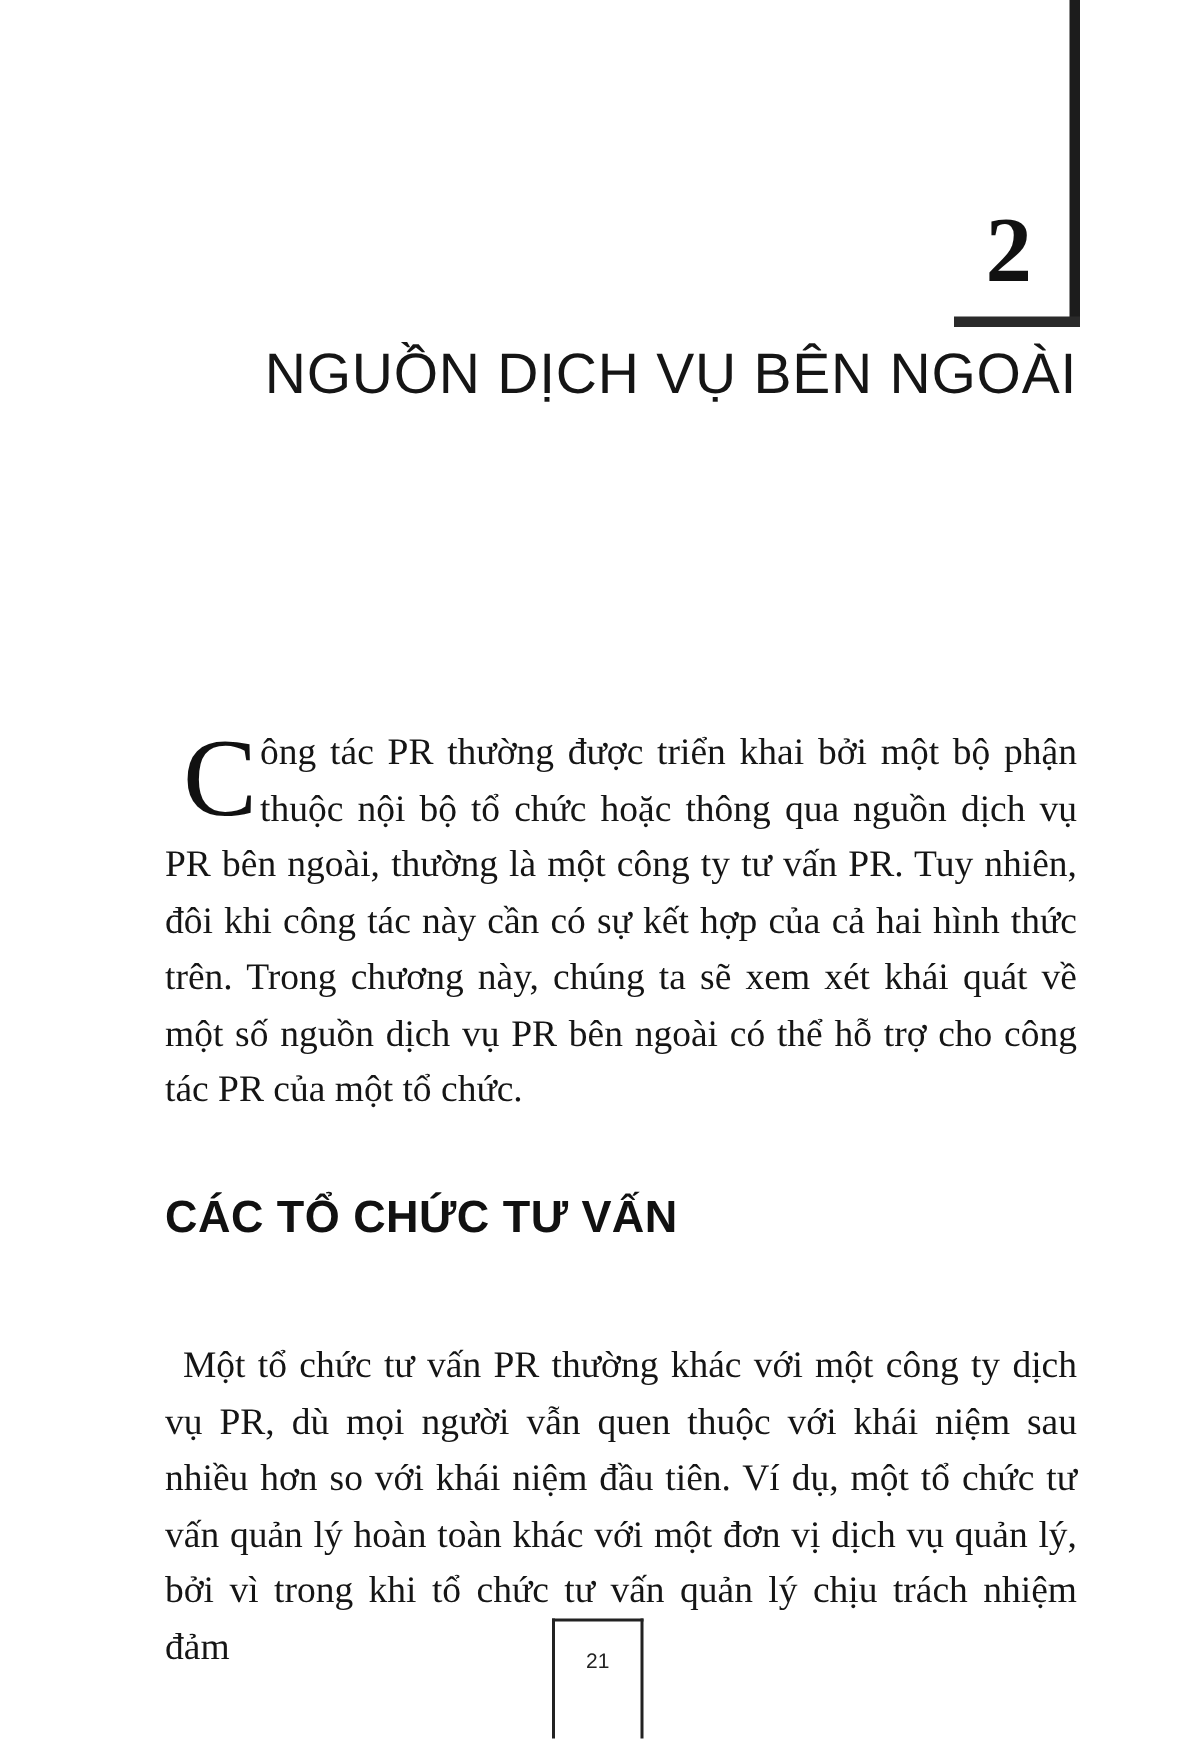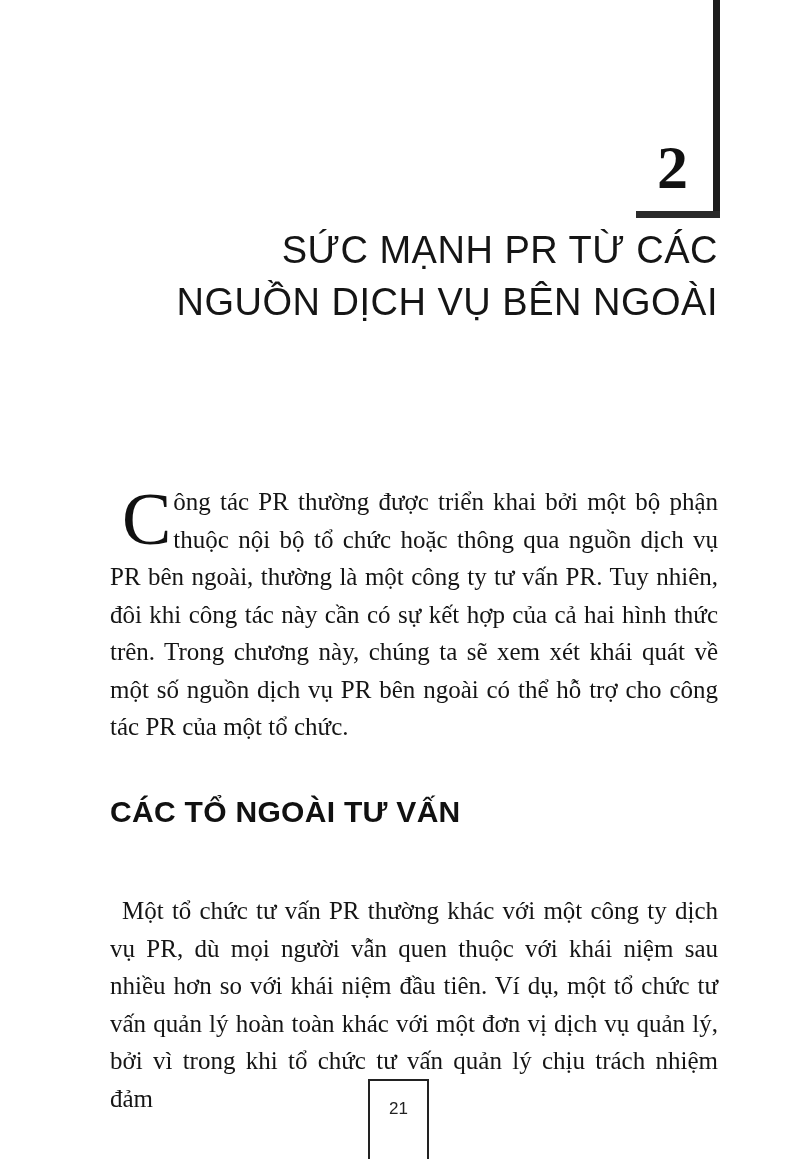--- a/index.html
+++ b/index.html
@@ -9,43 +9,42 @@
   .chapter-number { position: absolute; right: 112px; top: 136px; font-family: "Liberation Serif", serif; font-weight: bold; font-size: 62px; line-height: 1; color: #111; }
   .chapter-title { position: absolute; right: 82px; top: 224px; width: 600px; text-align: right; font-family: "Liberation Sans", sans-serif; font-size: 38px; line-height: 52px; letter-spacing: 0.5px; color: #151515; }
   .body-text { font-family: "Liberation Serif", serif; font-size: 25px; line-height: 37.5px; color: #151515; text-align: justify; }
   .intro { position: absolute; left: 110px; top: 483px; width: 608px; }
   .intro p { margin: 0; }
   .dropcap { float: left; font-family: "Liberation Serif", serif; font-size: 74px; line-height: 60px; margin-top: 6px; margin-right: 2px; margin-left: 12px; color: #111; }
   .section-heading { position: absolute; left: 110px; top: 792px; font-family: "Liberation Sans", sans-serif; font-weight: bold; font-size: 30px; line-height: 40px; color: #111; letter-spacing: 0.3px; }
   .section-body { position: absolute; left: 110px; top: 892px; width: 608px; }
   .section-body p { margin: 0; text-indent: 12px; }
   .page-number-box { position: absolute; left: 368px; top: 1079px; width: 61px; height: 90px; border: 2px solid #222; border-bottom: none; box-sizing: border-box; }
-  .page-number { position: absolute; left: 0; right: 0; top: 18px; text-align: center; font-family: "Liberation Sans", sans-serif; font-size: 17px; color: #222; }
+  .page-number { position: absolute; left: 0; right: 0; top: 18px; text-align: center; font-family: "Liberation Sans", sans-serif; font-size: 14px; color: #222; }
 </style>
 </head>
 <body>
 
 <div class="bracket-v"></div>
 <div class="bracket-h"></div>
 
 <div class="chapter-number">2</div>
 
 <div class="chapter-title">
-  <div>SỨC MẠNH PR TỪ CÁC</div>
   <div>NGUỒN DỊCH VỤ BÊN NGOÀI</div>
 </div>
 
 <div class="intro body-text">
   <p>
     <span class="dropcap">C</span>
     <span>ông tác PR thường được triển khai bởi một bộ phận thuộc nội bộ tổ chức hoặc thông qua nguồn dịch vụ PR bên ngoài, thường là một công ty tư vấn PR. Tuy nhiên, đôi khi công tác này cần có sự kết hợp của cả hai hình thức trên. Trong chương này, chúng ta sẽ xem xét khái quát về một số nguồn dịch vụ PR bên ngoài có thể hỗ trợ cho công tác PR của một tổ chức.</span>
   </p>
 </div>
 
-<div class="section-heading">CÁC TỔ NGOÀI TƯ VẤN</div>
+<div class="section-heading">CÁC TỔ CHỨC TƯ VẤN</div>
 
 <div class="section-body body-text">
   <p>Một tổ chức tư vấn PR thường khác với một công ty dịch vụ PR, dù mọi người vẫn quen thuộc với khái niệm sau nhiều hơn so với khái niệm đầu tiên. Ví dụ, một tổ chức tư vấn quản lý hoàn toàn khác với một đơn vị dịch vụ quản lý, bởi vì trong khi tổ chức tư vấn quản lý chịu trách nhiệm đảm</p>
 </div>
 
 <div class="page-number-box">
   <div class="page-number">21</div>
 </div>
 
 </body></html>

